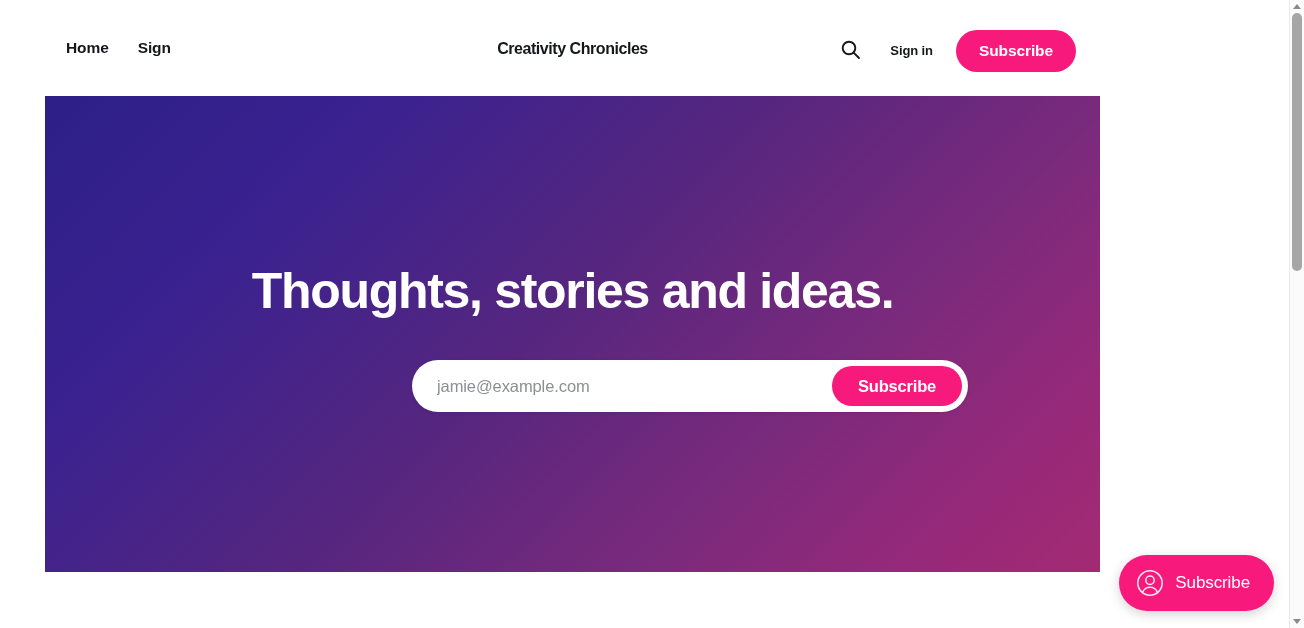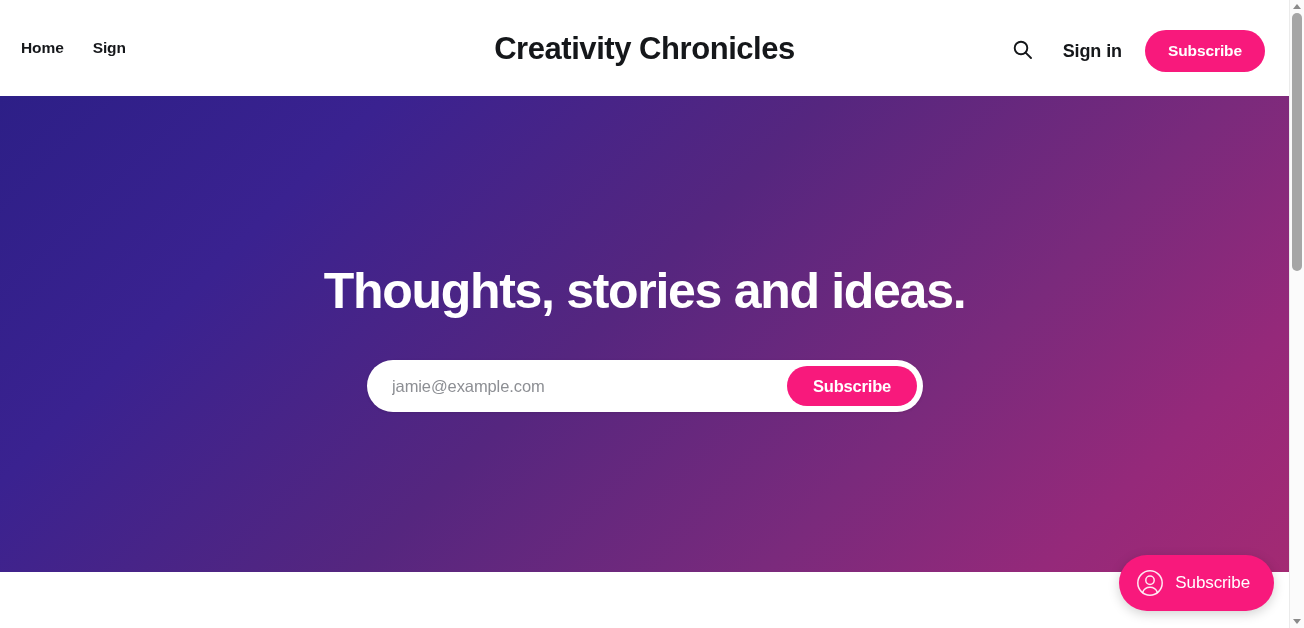--- a/index.html
+++ b/index.html
@@ -17,24 +17,25 @@
     width: 1304px;
     height: 628px;
     overflow: hidden;
     background: #ffffff;
   }
 
   
   #page {
     position: absolute;
     top: 0; left: 0;
-    width: 1289px;
+    width: 1100px;
     height: 628px;
     overflow: hidden;
     background: #ffffff;
+    padding-left: 45px;
   }
 
   
   .site-header {
     position: relative;
     height: 96px;
     width: 100%;
     background: #ffffff;
     display: flex;
     align-items: center;
@@ -58,21 +59,21 @@
     line-height: 22px;
     white-space: nowrap;
     cursor: pointer;
   }
 
   .site-title {
     position: absolute;
     left: 0; right: 0;
     top: 33px;
     text-align: center;
-    font-size: 31px;
+    font-size: 16px;
     font-weight: 700;
     color: #15171a;
     letter-spacing: -0.45px;
     line-height: 32px;
     white-space: nowrap;
   }
 
   .nav-right {
     position: absolute;
     right: 24px;
@@ -88,21 +89,21 @@
     display: flex;
     align-items: center;
     justify-content: center;
     background: none;
     border: none;
     cursor: pointer;
     margin-right: 8px;
   }
 
   .signin-link {
-    font-size: 18px;
+    font-size: 13px;
     font-weight: 600;
     color: #15171a;
     letter-spacing: -0.1px;
     text-decoration: none;
     white-space: nowrap;
     padding: 0 14px;
     line-height: 38px;
     cursor: pointer;
   }
 

